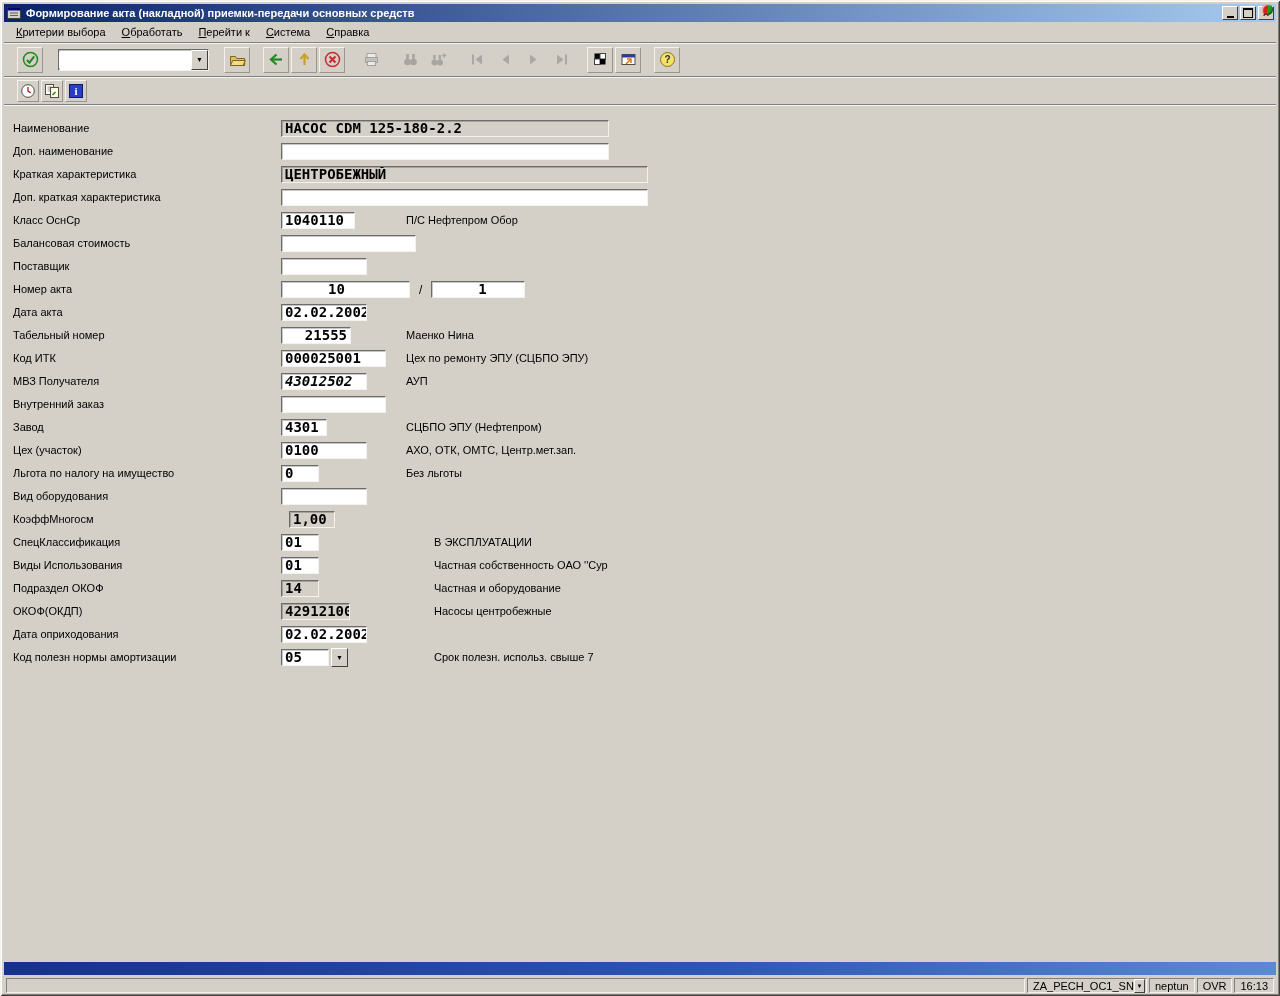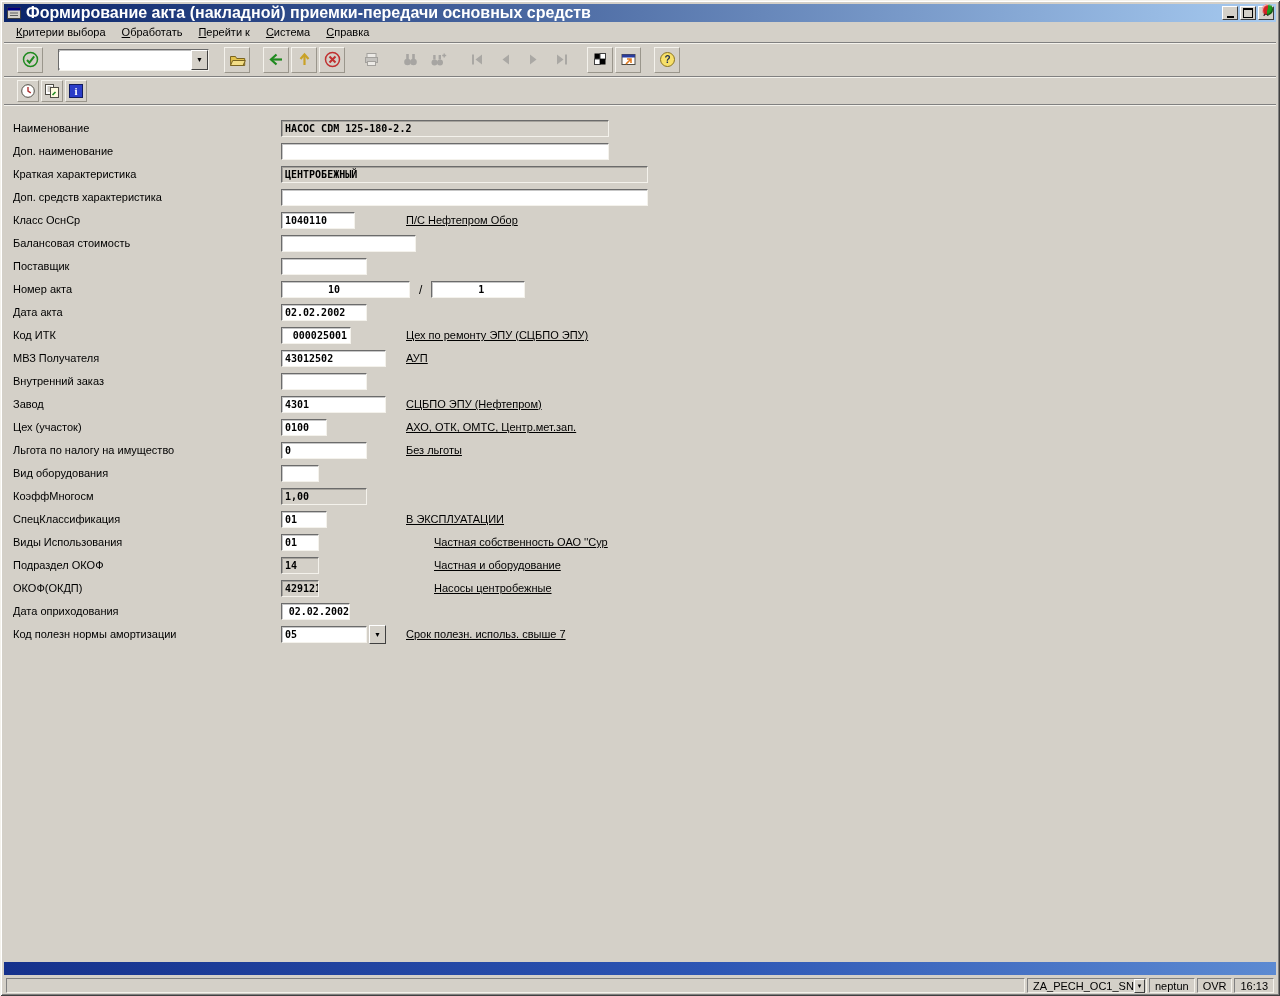--- a/index.html
+++ b/index.html
@@ -2,21 +2,21 @@
 <html><head>
 <meta charset="utf-8">
 <style>
   html,body{margin:0;padding:0;}
   body{width:1280px;height:996px;background:#3a6ea5;font-family:"Liberation Sans",sans-serif;font-size:11px;color:#000;overflow:hidden;position:relative;}
   .window{position:absolute;inset:0;background:#d4d0c8;box-shadow:inset 1px 1px 0 #f4f2ec, inset -1px -1px 0 #404040, inset 2px 2px 0 #fff, inset -2px -2px 0 #808080;}
 
   
   .titlebar{position:absolute;left:4px;top:4px;right:4px;height:18px;background:linear-gradient(90deg,#0a246a,#a6caf0);display:flex;align-items:center;padding:0 2px;}
   .title-icon{width:16px;height:16px;margin:0 3px 0 1px;display:inline-flex;align-items:center;}
-  .title-text{color:#fff;font-weight:bold;font-size:16px;flex:1;white-space:nowrap;overflow:hidden;}
+  .title-text{color:#fff;font-weight:bold;font-size:11px;flex:1;white-space:nowrap;overflow:hidden;}
   .win-btns{display:flex;gap:2px;align-items:center;}
   .wbtn{width:16px;height:14px;background:#d4d0c8;border:1px solid;border-color:#fff #404040 #404040 #fff;padding:0;display:inline-flex;align-items:center;justify-content:center;font-family:"Liberation Sans",sans-serif;}
   .glyph-min{display:block;width:7px;height:2px;background:#000;margin-top:7px;}
   .glyph-max{display:block;width:8px;height:7px;border:1px solid #000;border-top-width:2px;}
   .glyph-x{font-size:11px;font-weight:bold;line-height:10px;}
 
   
   .menubar{position:absolute;left:4px;top:22px;right:4px;height:20px;display:flex;align-items:center;padding-left:4px;border-bottom:1px solid #808080;box-shadow:0 1px 0 #f4f2ec;}
   .menu-item{padding:2px 8px;cursor:default;text-align:center;}
   .menu-item:first-letter{text-decoration:underline;}
@@ -34,45 +34,45 @@
   .tb-gap{display:inline-block;width:11px;height:1px;}
   .cmd-wrap{display:inline-flex;align-items:center;height:20px;background:#fff;border:1px solid;border-color:#6b6b6b #f4f2ec #f4f2ec #6b6b6b;box-shadow:inset 1px 1px 0 rgba(0,0,0,.25);margin:0 3px;}
   .cmd-input{width:128px;height:16px;border:none;outline:none;font-family:"Liberation Sans",sans-serif;font-size:11px;padding:0 2px;}
   .cmd-dd{width:15px;height:18px;background:#d4d0c8;border:1px solid;border-color:#fff #404040 #404040 #fff;font-size:7px;display:inline-flex;align-items:center;justify-content:center;}
 
   
   .formarea{position:absolute;left:4px;right:4px;top:104px;bottom:34px;overflow:hidden;padding-top:13px;}
   .form-row{position:relative;height:23px;}
   .lbl{position:absolute;left:9px;top:5px;white-space:nowrap;}
   .fldwrap{position:absolute;left:277px;top:2px;display:flex;align-items:center;height:19px;}
-  .fld{display:inline-block;background:#fff;border:1px solid;border-color:#6b6b6b #f4f2ec #f4f2ec #6b6b6b;box-shadow:inset 1px 1px 0 rgba(0,0,0,.22);height:15px;line-height:15px;padding:0 0 0 3px;font-family:"DejaVu Sans Mono",monospace;font-weight:bold;font-size:10px;white-space:nowrap;overflow:hidden;}
+  .fld{display:inline-block;background:#fff;border:1px solid;border-color:#6b6b6b #f4f2ec #f4f2ec #6b6b6b;box-shadow:inset 1px 1px 0 rgba(0,0,0,.22);height:15px;line-height:15px;padding:0 0 0 3px;font-family:"DejaVu Sans Mono",monospace;font-weight:bold;font-size:14px;white-space:nowrap;overflow:hidden;}
   .fld.ro{background:#d4d0c8;}
   .slash{margin:0 9px;font-size:12px;}
   .fld-dd{width:15px;height:17px;margin-left:2px;background:#d4d0c8;border:1px solid;border-color:#fff #404040 #404040 #fff;font-size:7px;display:inline-flex;align-items:center;justify-content:center;}
-  .desc{position:absolute;left:402px;top:5px;white-space:nowrap;text-decoration:underline;}
+  .desc{position:absolute;left:402px;top:5px;white-space:nowrap;}
 
   .form-row:nth-child(1) .fld{width:323px;}
   .form-row:nth-child(2) .fld{width:323px;}
   .form-row:nth-child(3) .fld{width:362px;}
   .form-row:nth-child(4) .fld{width:362px;}
   .form-row:nth-child(5) .fld{width:69px;}
   .form-row:nth-child(6) .fld{width:130px;}
   .form-row:nth-child(7) .fld{width:81px;}
   .form-row:nth-child(8) .fld{width:81px;padding-left:46px;}
   .form-row:nth-child(8) .fld2{width:46px;}
   .form-row:nth-child(9) .fld{width:81px;}
   .form-row:nth-child(10) .fld{width:62px;text-align:right;padding-right:3px;}
   .form-row:nth-child(11) .fld{width:100px;}
   .form-row:nth-child(12) .fld{width:81px;font-style:italic;}
   .form-row:nth-child(13) .fld{width:100px;}
   .form-row:nth-child(14) .fld{width:41px;}
   .form-row:nth-child(15) .fld{width:81px;}
   .form-row:nth-child(16) .fld{width:33px;}
   .form-row:nth-child(17) .fld{width:81px;}
-  .form-row:nth-child(18) .fld{width:41px;}
+  .form-row:nth-child(18) .fld{width:41px;margin-left:8px;}
   .form-row:nth-child(19) .fld{width:33px;}
   .form-row:nth-child(20) .fld{width:33px;}
   .form-row:nth-child(21) .fld{width:33px;}
   .form-row:nth-child(22) .fld{width:64px;text-align:right;}
   .form-row:nth-child(23) .fld{width:81px;}
   .form-row:nth-child(24) .fld{width:43px;}
   .form-row:nth-child(19) .desc,
   .form-row:nth-child(20) .desc,
   .form-row:nth-child(21) .desc,
   .form-row:nth-child(22) .desc,
@@ -306,21 +306,21 @@
           <span class="fld"></span>
         </span>
       </div>
       <div class="form-row">
         <span class="lbl">Краткая характеристика</span>
         <span class="fldwrap">
           <span class="fld ro">ЦЕНТРОБЕЖНЫЙ</span>
         </span>
       </div>
       <div class="form-row">
-        <span class="lbl">Доп. средств характеристика</span>
+        <span class="lbl">Доп. краткая характеристика</span>
         <span class="fldwrap">
           <span class="fld"></span>
         </span>
       </div>
       <div class="form-row">
         <span class="lbl">Класс ОснСр</span>
         <span class="fldwrap">
           <span class="fld">1040110</span>
         </span>
         <span class="desc">П/С Нефтепром Обор</span>
@@ -343,20 +343,27 @@
           <span class="fld">10</span>
           <span class="slash">/</span>
           <span class="fld fld2">1</span>
         </span>
       </div>
       <div class="form-row">
         <span class="lbl">Дата акта</span>
         <span class="fldwrap">
           <span class="fld">02.02.2002</span>
         </span>
+      </div>
+      <div class="form-row">
+        <span class="lbl">Табельный номер</span>
+        <span class="fldwrap">
+          <span class="fld">21555</span>
+        </span>
+        <span class="desc">Маенко Нина</span>
       </div>
       <div class="form-row">
         <span class="lbl">Код ИТК</span>
         <span class="fldwrap">
           <span class="fld">000025001</span>
         </span>
         <span class="desc">Цех по ремонту ЭПУ (СЦБПО ЭПУ)</span>
       </div>
       <div class="form-row">
         <span class="lbl">МВЗ Получателя</span>

